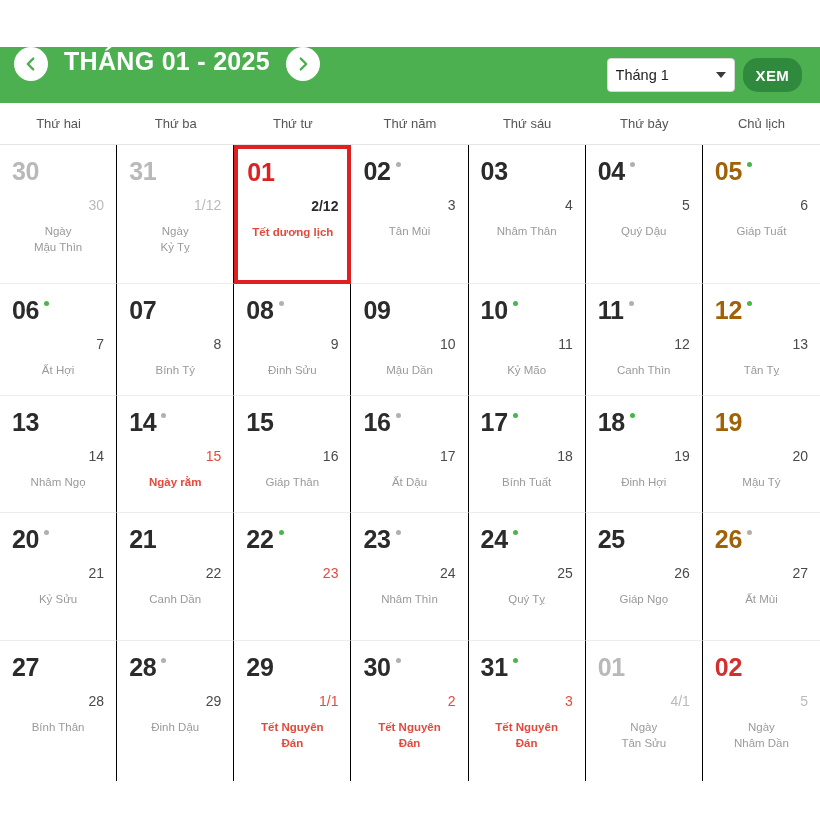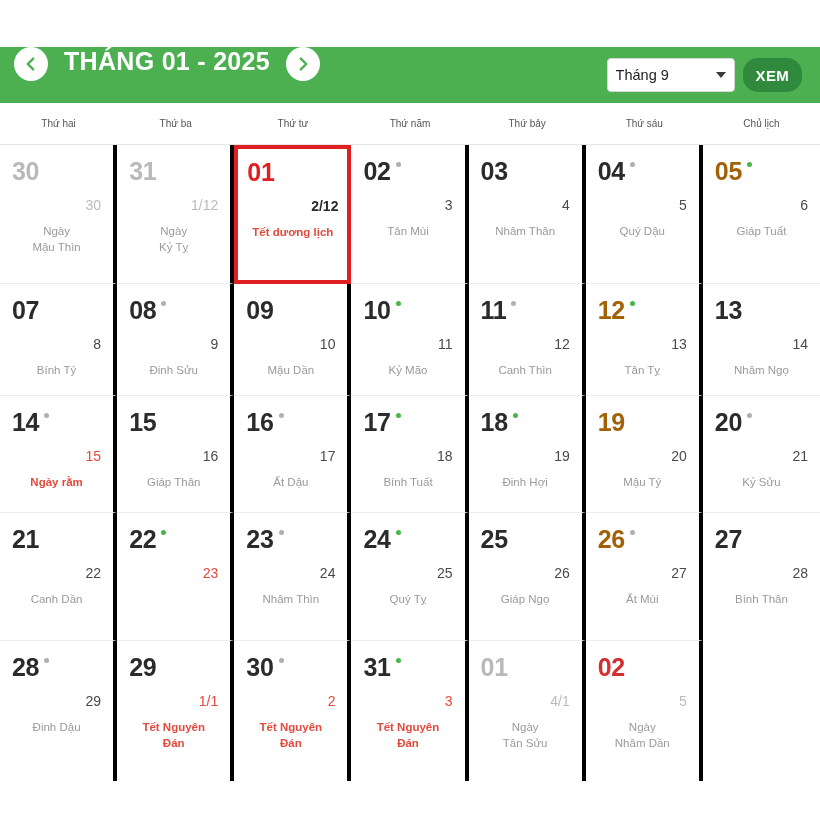--- a/index.html
+++ b/index.html
@@ -83,34 +83,34 @@
   
   .weekdays {
     display: grid;
     grid-template-columns: repeat(7, 1fr);
     height: 42px;
     background: #ffffff;
     border-bottom: 1px solid #e6e6e6;
   }
   .weekday {
     display: flex; align-items: center; justify-content: center;
-    font-size: 10px;
+    font-size: 13px;
     color: #555555;
   }
 
   
   .cal-grid {
     display: grid;
     grid-template-columns: repeat(7, 1fr);
     grid-template-rows: 139px 112px 117px 128px 140px;
     height: 636px;
   }
   .cell {
     position: relative;
-    border-right: 4px solid #000000;
+    border-right: 1px solid #000000;
     border-bottom: 1px solid #ececec;
     padding: 14px 12px 6px 12px;
     display: flex;
     flex-direction: column;
     background: #ffffff;
     overflow: hidden;
   }
   .cell:nth-child(7n) { border-right: none; }
   .cal-grid > .cell:nth-last-child(-n+7) { border-bottom: none; }
 
@@ -180,35 +180,35 @@
     <div class="month-title">THÁNG 01 - 2025</div>
     <div class="nav-circle">
       <svg width="16" height="16" viewBox="0 0 16 16">
         <path d="M5.8 2.6 L11.2 8 L5.8 13.4" fill="none" stroke="#4caf50" stroke-width="2.4" stroke-linecap="round" stroke-linejoin="round"></path>
       </svg>
     </div>
 
     <div class="header-right">
       <div class="sel-wrap">
         <div class="sel-box">
-          <span class="sel-val">Tháng 9</span>
+          <span class="sel-val">Tháng 1</span>
           <span class="caret"></span>
         </div>
       </div>
       <button class="xem-btn">XEM</button>
     </div>
   </div>
 
   <div class="weekdays" id="weekday-row">
       <div class="weekday">Thứ hai</div>
       <div class="weekday">Thứ ba</div>
       <div class="weekday">Thứ tư</div>
       <div class="weekday">Thứ năm</div>
+      <div class="weekday">Thứ sáu</div>
       <div class="weekday">Thứ bảy</div>
-      <div class="weekday">Thứ sáu</div>
       <div class="weekday">Chủ lịch</div>
     </div>
 
   <div class="cal-grid" id="cal-grid">
       <div class="cell outside">
         <div class="dnum-row">
           <div class="dnum">30</div>
           <span class="dot none"></span>
         </div>
         <div class="lunar">30</div>
@@ -257,20 +257,28 @@
       <div class="cell sunday">
         <div class="dnum-row">
           <div class="dnum">05</div>
           <span class="dot green"></span>
         </div>
         <div class="lunar">6</div>
         <div class="note canchi">Giáp Tuất</div>
       </div>
       <div class="cell">
         <div class="dnum-row">
+          <div class="dnum">06</div>
+          <span class="dot green"></span>
+        </div>
+        <div class="lunar">7</div>
+        <div class="note canchi">Ất Hợi</div>
+      </div>
+      <div class="cell">
+        <div class="dnum-row">
           <div class="dnum">07</div>
           <span class="dot none"></span>
         </div>
         <div class="lunar">8</div>
         <div class="note canchi">Bính Tý</div>
       </div>
       <div class="cell">
         <div class="dnum-row">
           <div class="dnum">08</div>
           <span class="dot gray"></span>

